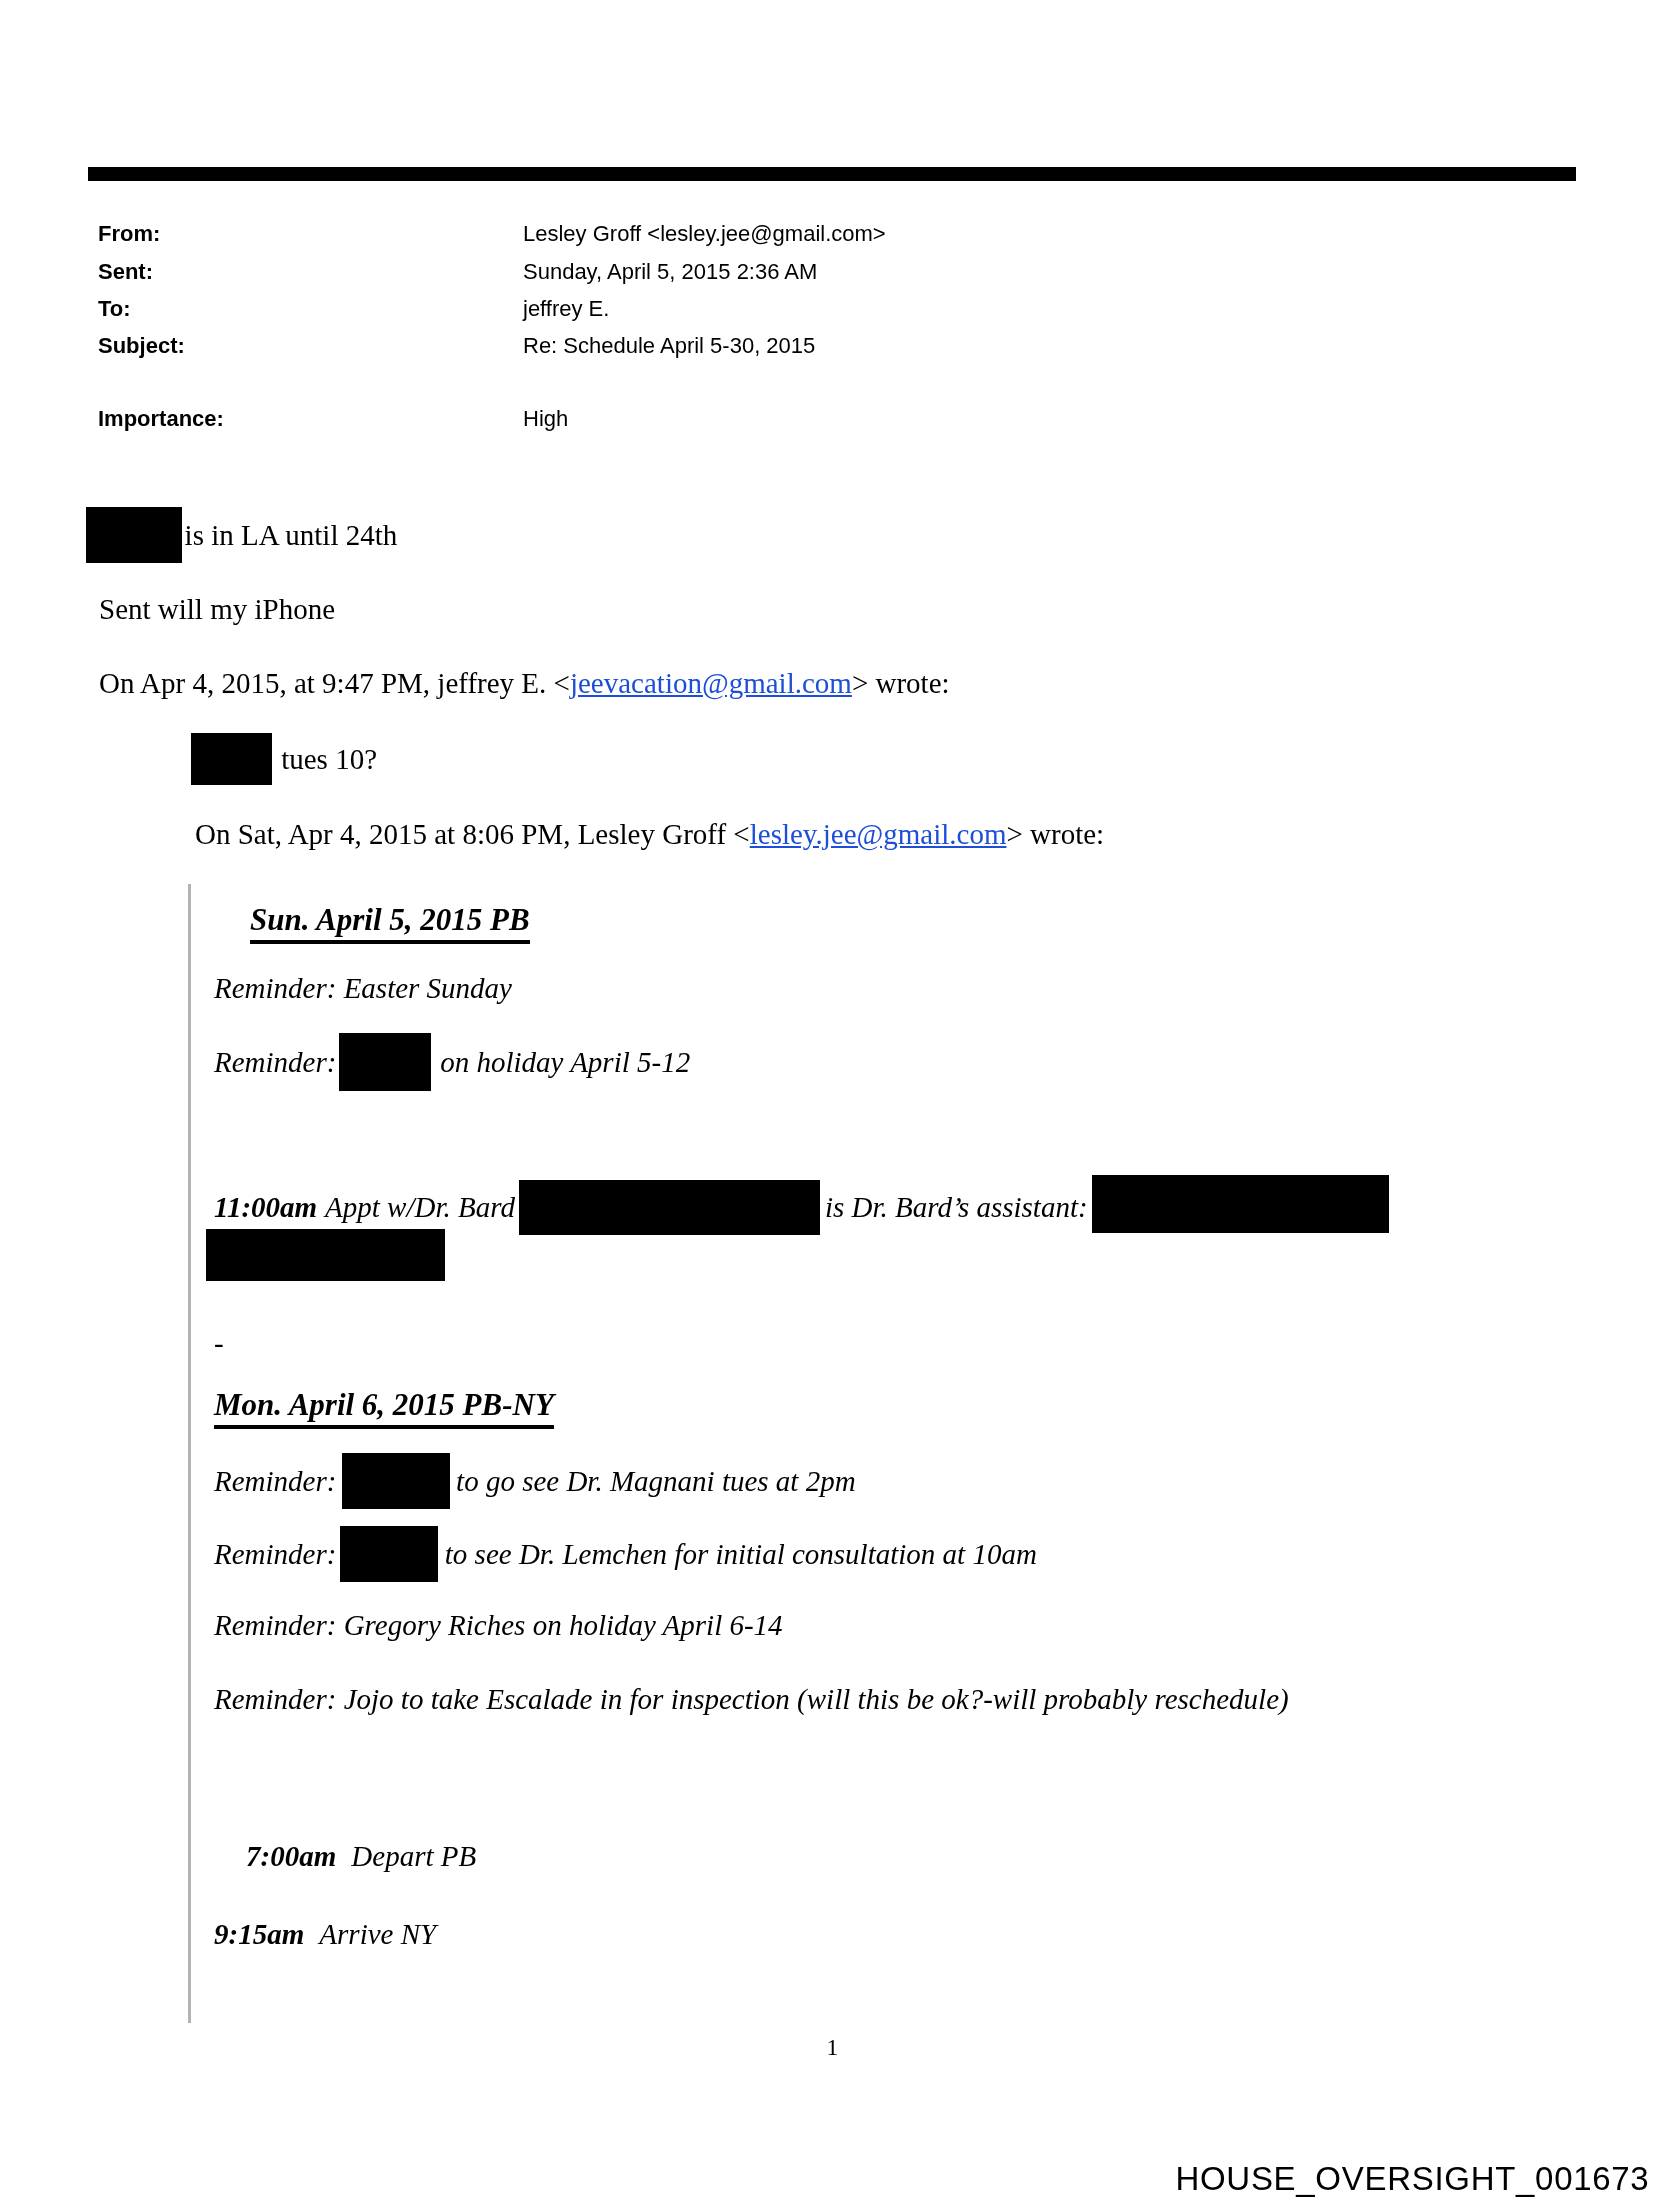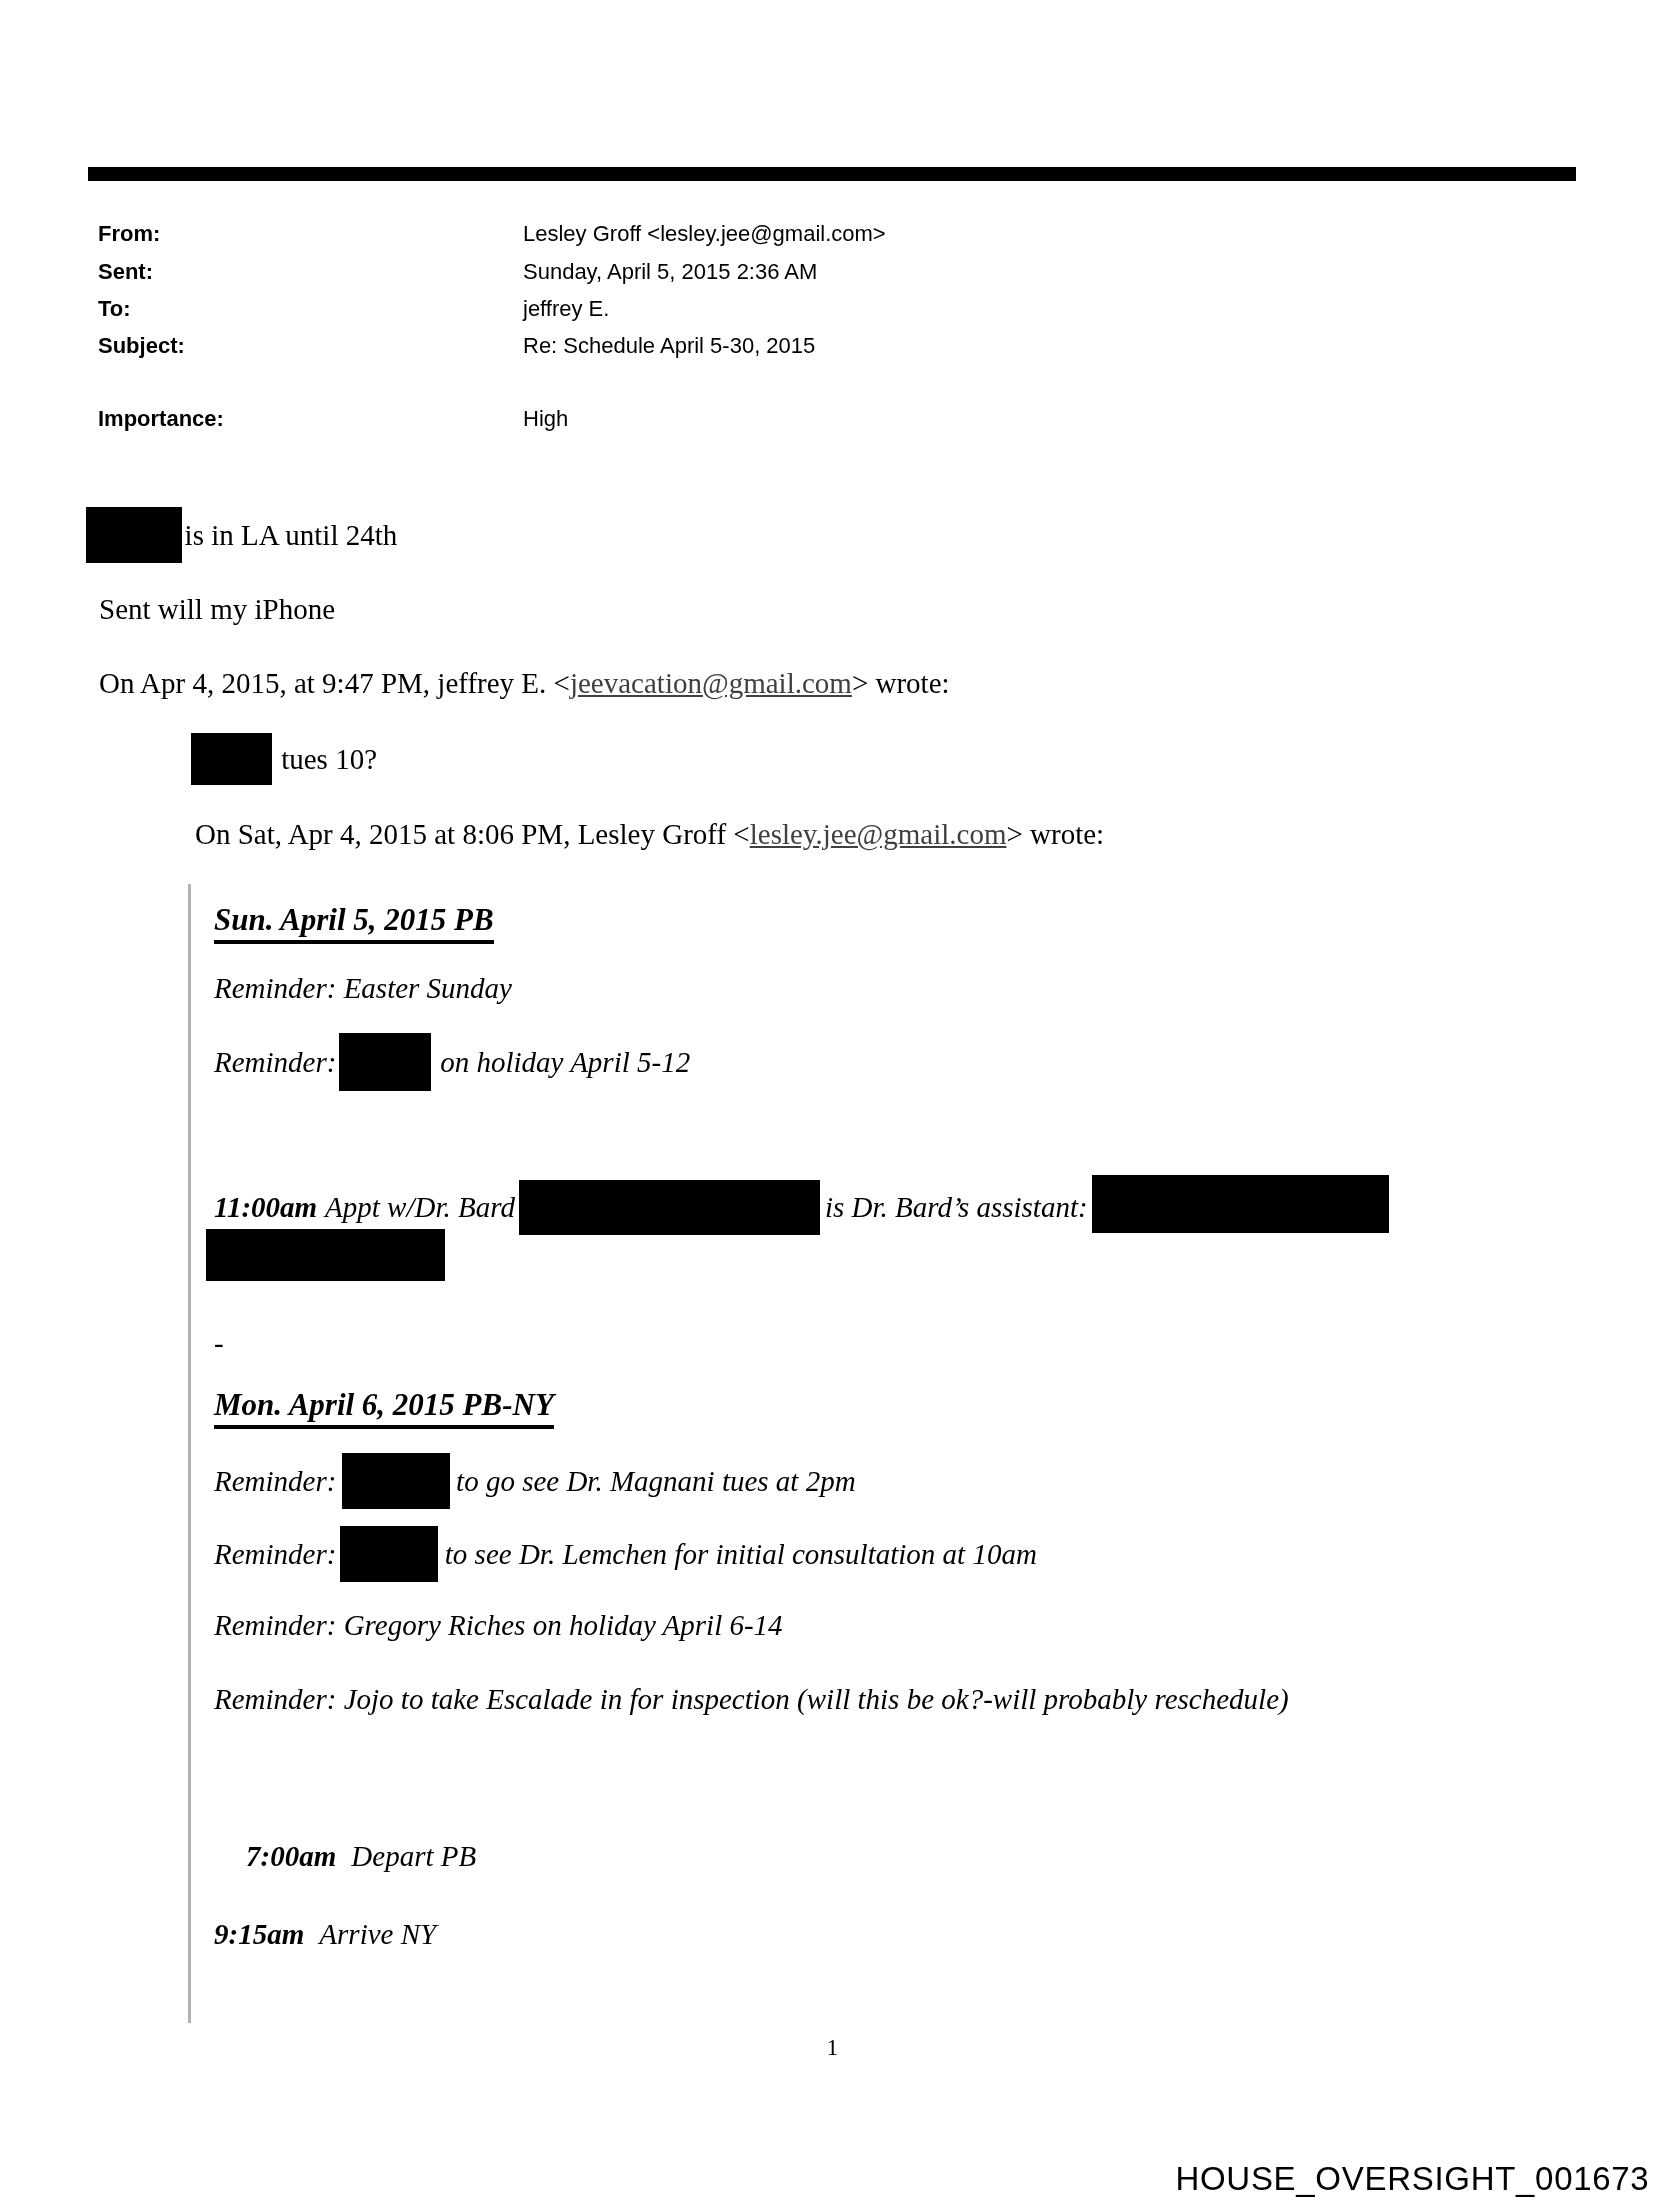--- a/index.html
+++ b/index.html
@@ -38,21 +38,21 @@
   .flexline {
     position: absolute;
     display: flex;
     align-items: center;
     font-size: 29px;
     white-space: nowrap;
   }
   .redact { background: #000000; flex: none; display: inline-block; }
   .it { font-style: italic; }
   .bi { font-style: italic; font-weight: bold; }
-  .link { color: #404040; text-decoration: underline; }
+  .link { color: #1d4ed8; text-decoration: underline; }
   .qhead {
     position: absolute;
     left: 214px;
     font-size: 31px;
     font-weight: bold;
     font-style: italic;
     line-height: 37px;
     white-space: nowrap;
   }
   .qhead .ul { border-bottom: 4.6px solid #000000; padding-bottom: 3.3px; }
@@ -124,21 +124,21 @@
     <span class="redact" style="width:81px; height:52px;"></span>
     <span class="ml14">tues 10?</span>
   </div>
 
   <div class="bline" style="left:195px; top:817px;">
     <span>On Sat, Apr 4, 2015 at 8:06 PM, Lesley Groff &lt;</span><span class="link">lesley.jee@gmail.com</span><span>&gt; wrote:</span>
   </div>
 
   <div class="quote-bar"></div>
 
-  <div class="qhead" style="top:901px;">
+  <div class="qhead" style="top:901px;margin-left:36px;">
     <span class="ul">Sun. April 5, 2015 PB</span>
   </div>
 
   <div class="bline it" style="left:214px; top:971px;">Reminder: Easter Sunday</div>
 
   <div class="flexline it" style="left:214px; top:1033px; height:58px;">
     <span>Reminder:</span>
     <span class="redact ml4" style="width:92px; height:58px;"></span>
     <span class="ml14">on holiday April 5-12</span>
   </div>

